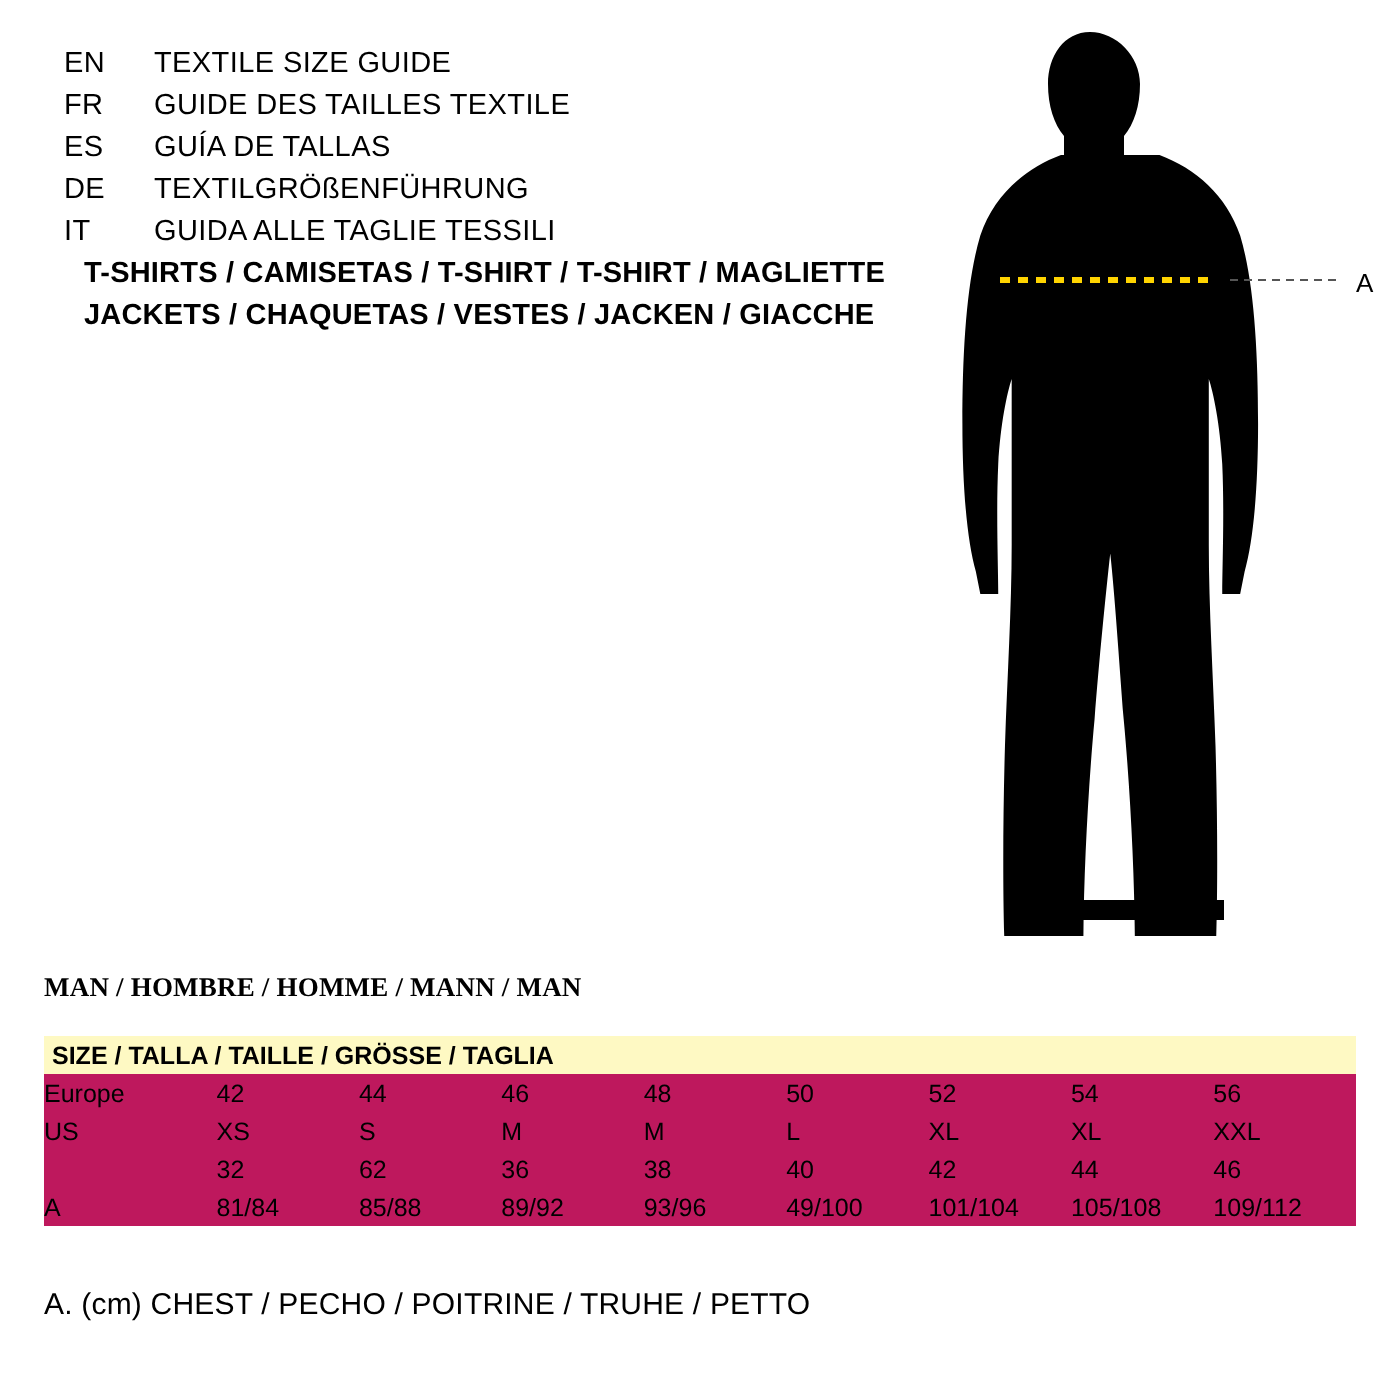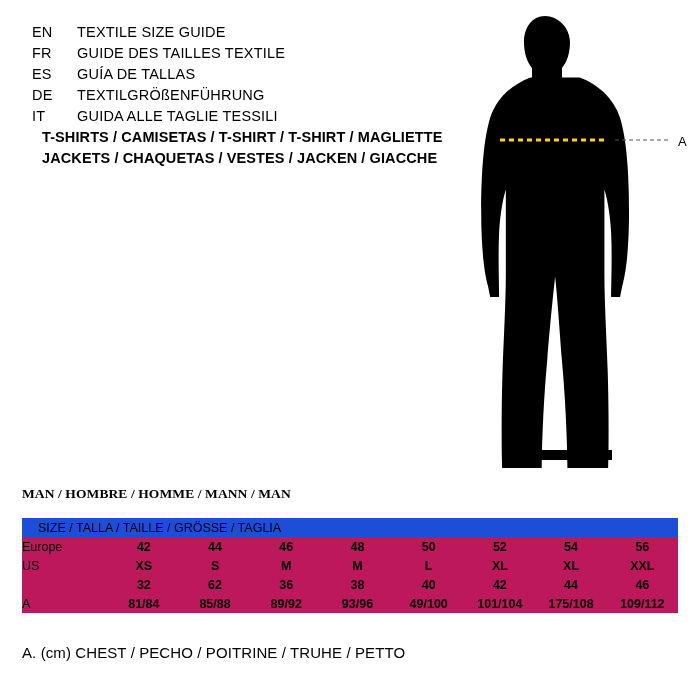--- a/index.html
+++ b/index.html
@@ -98,37 +98,35 @@
     width: 656px;
     border-collapse: collapse;
     font-size: 12.5px;
   }
   table.size-table td {
     padding: 0;
     height: 19px;
     vertical-align: middle;
   }
   tr.header-row td {
-    background: #1d4ed8;
-    font-weight: normal;
+    background: #fef9c3;
+    font-weight: bold;
     font-size: 12.5px;
-    padding-left: 16px;
+    padding-left: 4px;
   }
   tr.shade td {
     background: #be185d;
   }
   td.rowlabel {
     width: 86px;
     padding-left: 4px;
     text-align: left;
   }
   td.val {
-    text-align: center;
     width: 71px;
-    font-weight: bold;
   }
 
   .footnote {
     position: absolute;
     left: 22px;
     top: 644px;
     font-size: 15px;
     letter-spacing: 0.1px;
   }
 </style>
@@ -254,21 +252,21 @@
         <td class="val">46</td>
       </tr>
       <tr class="shade">
         <td class="rowlabel">A</td>
         <td class="val">81/84</td>
         <td class="val">85/88</td>
         <td class="val">89/92</td>
         <td class="val">93/96</td>
         <td class="val">49/100</td>
         <td class="val">101/104</td>
-        <td class="val">175/108</td>
+        <td class="val">105/108</td>
         <td class="val">109/112</td>
       </tr>
     </tbody>
   </table>
 
   <div class="footnote">A. (cm) CHEST / PECHO / POITRINE / TRUHE / PETTO</div>
 
 </div>
 
 </body></html>

